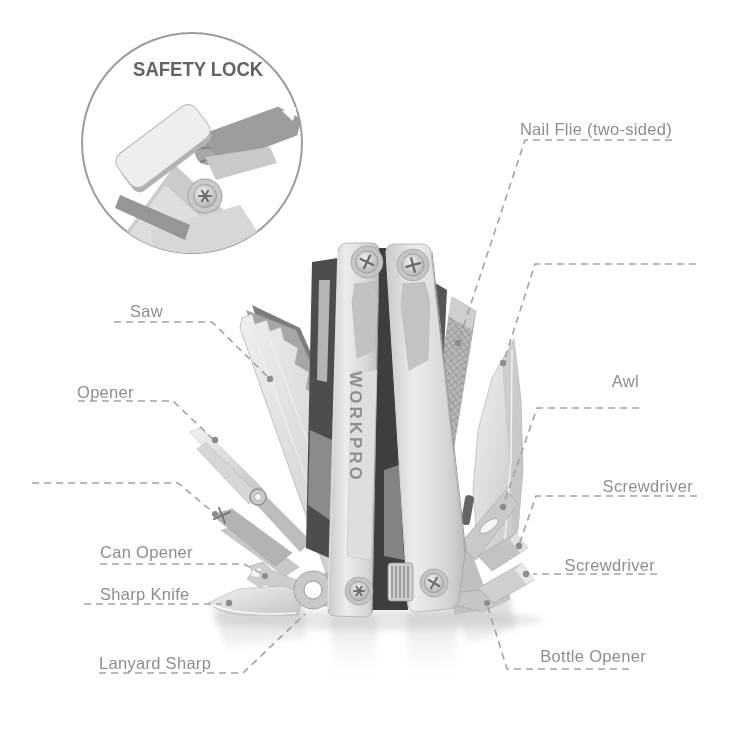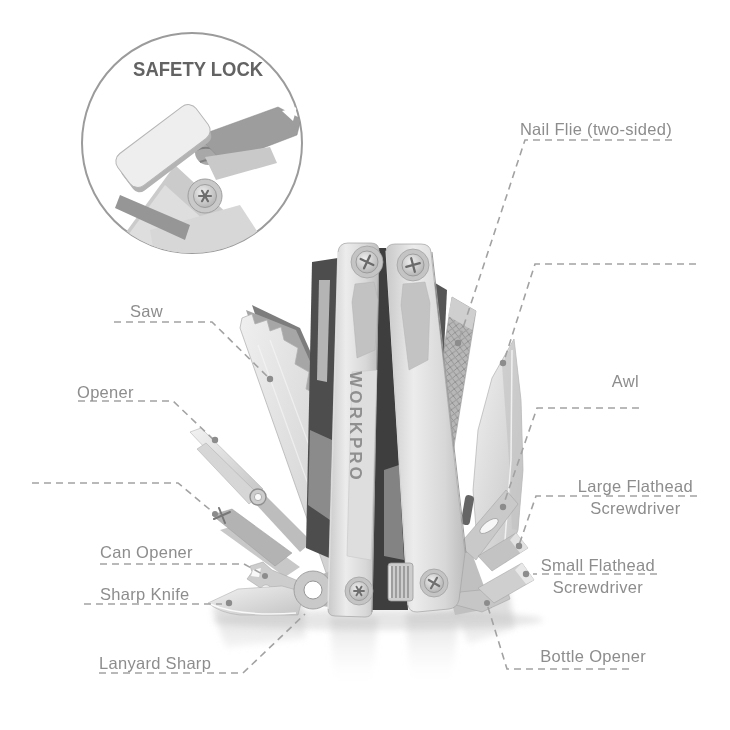--- a/index.html
+++ b/index.html
@@ -5,21 +5,21 @@
   html,body{margin:0;padding:0;background:#ffffff;}
   .stage{
     position:relative;width:730px;height:730px;background:#ffffff;overflow:hidden;
     font-family:"Liberation Sans",sans-serif;
   }
   .art{position:absolute;left:0;top:0;width:730px;height:730px;}
   .lbl{
     position:absolute;font-size:16.5px;line-height:19px;color:#8d8d8d;
     letter-spacing:.3px;white-space:nowrap;
   }
-  .lbl.right{text-align:center;}
+  .lbl.right{text-align:left;}
   .lbl.two span{display:block;line-height:22px;}
   .inset-title{
     position:absolute;left:125px;top:57px;width:135px;text-align:center;
     font-size:21px;font-weight:700;color:#636363;letter-spacing:0;
     transform:scaleX(.88);transform-origin:center;white-space:nowrap;
   }
 </style>
 </head>
 <body>
 
@@ -300,22 +300,20 @@
 
 <div class="lbl" style="left:130px;top:302px">Saw</div>
 <div class="lbl" style="left:77px;top:383px">Opener</div>
 <div class="lbl" style="left:100px;top:543px">Can Opener</div>
 <div class="lbl" style="left:100px;top:585px">Sharp Knife</div>
 <div class="lbl" style="left:99px;top:654px">Lanyard Sharp</div>
 
 <div class="lbl right" style="right:58px;top:120px">Nail Flie (two-sided)</div>
 <div class="lbl right" style="right:91px;top:372px">Awl</div>
 <div class="lbl right two" style="right:37px;top:475px">
-  <span>Large Flathead</span>
   <span>Screwdriver</span>
 </div>
 <div class="lbl right two" style="right:75px;top:554px">
-  <span>Small Flathead</span>
   <span>Screwdriver</span>
 </div>
 <div class="lbl right" style="right:84px;top:647px">Bottle Opener</div>
 
 </div>
 
 </body></html>

